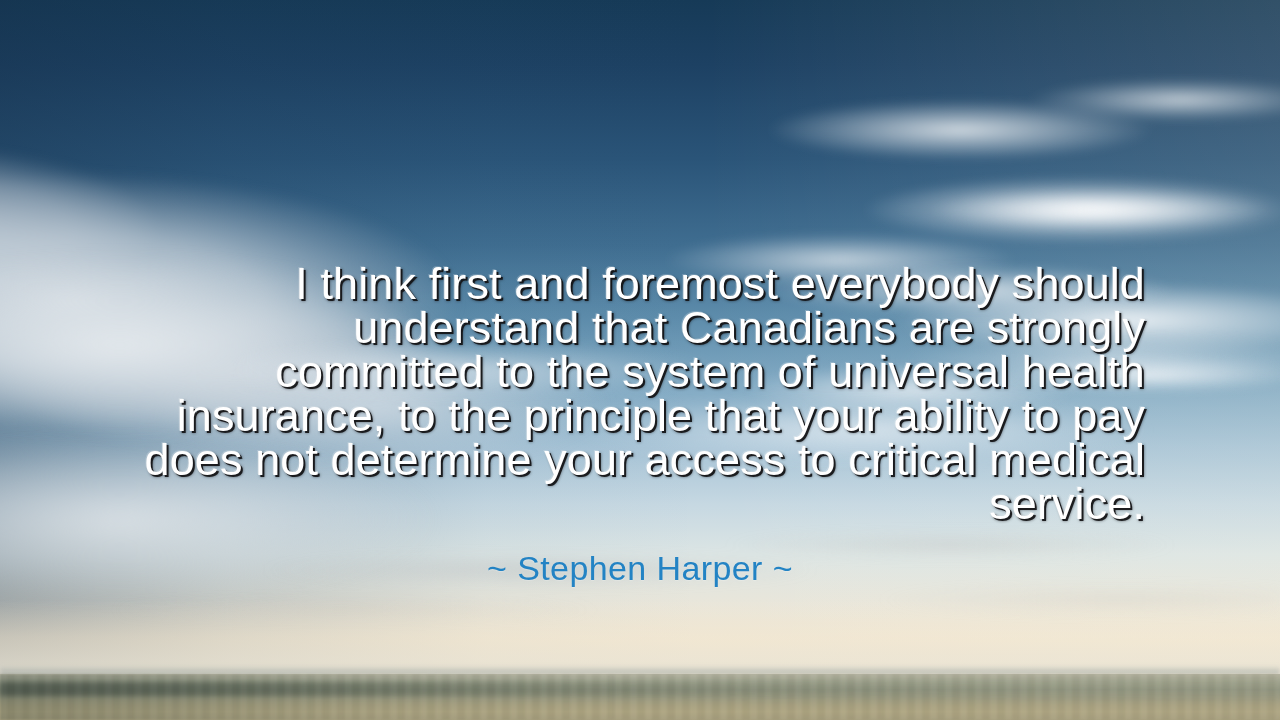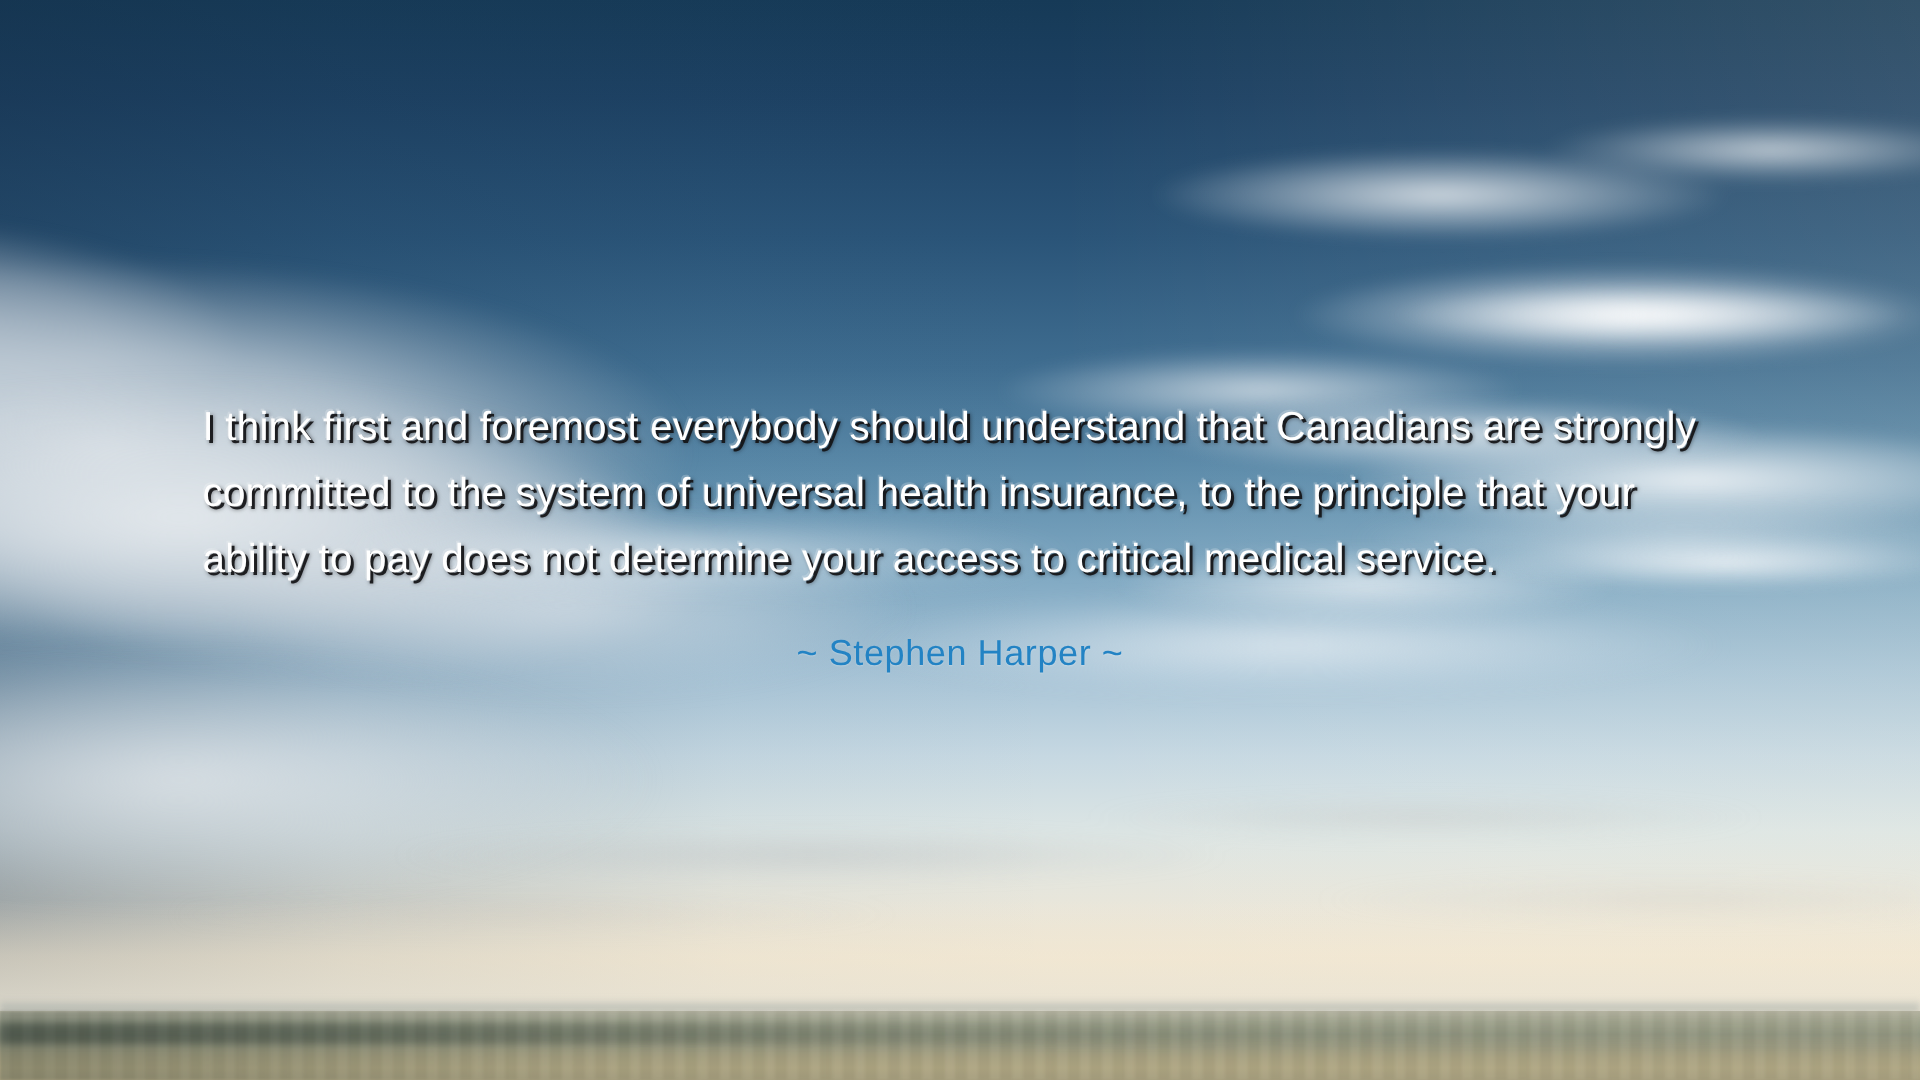--- a/index.html
+++ b/index.html
@@ -207,37 +207,37 @@
     left: 0; right: 0;
     top: 262px;
     display: flex;
     flex-direction: column;
     align-items: center;
     z-index: 10;
   }
 
   .quote-text {
     width: 1010px;
-    text-align: left;
+    text-align: right;
     color: #ffffff;
-    font-size: 27px;
+    font-size: 45px;
     line-height: 44px;
     font-weight: 400;
     letter-spacing: 0.1px;
     text-shadow:
        2px 2px 0 rgba(20,20,22,0.92),
        2px 2px 3px rgba(10,10,12,0.55),
       -1px -1px 0 rgba(255,255,255,0.22);
     white-space: pre-line;
   }
 
   .attribution {
     margin-top: 22px;
     color: #2383c4;
-    font-size: 24px;
+    font-size: 34px;
     line-height: 40px;
     font-weight: 400;
     letter-spacing: 0.4px;
     text-shadow: 0 1px 1px rgba(255,255,255,0.25);
   }
 </style>
 </head>
 <body>
 
 <div id="stage">

